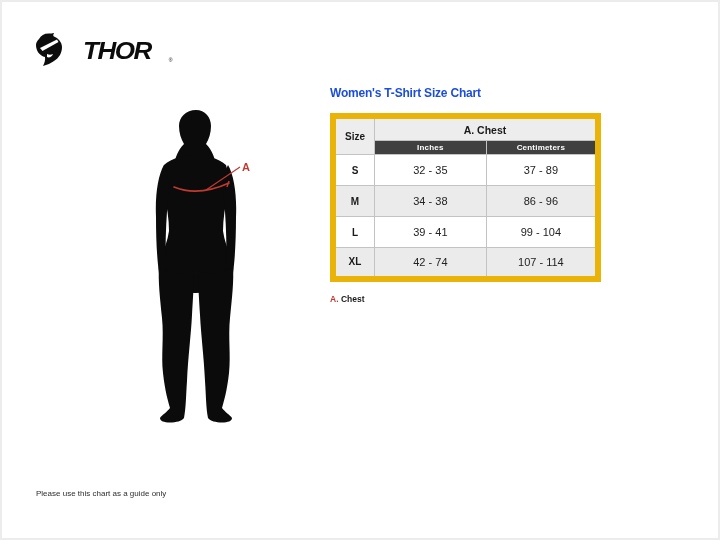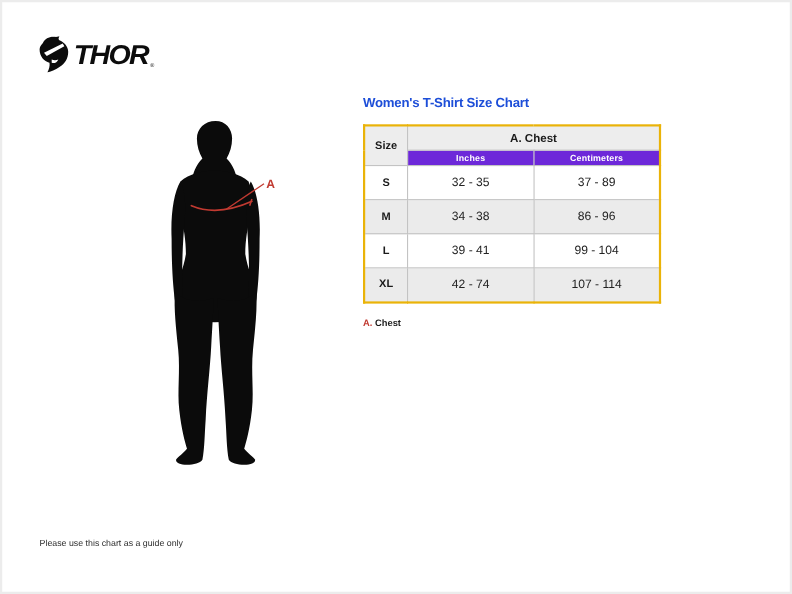--- a/index.html
+++ b/index.html
@@ -4,49 +4,49 @@
 <style>
   html,body{margin:0;padding:0;background:#fff;}
   body{
     width:720px;height:540px;position:relative;overflow:hidden;
     font-family:"Liberation Sans","DejaVu Sans",sans-serif;
     color:#1c1c1c;
     box-shadow:inset 0 0 0 2px #ececec;
   }
 
   
-  .logo{position:absolute;left:35px;top:33px;display:flex;align-items:center;gap:4px;}
+  .logo{position:absolute;left:35px;top:33px;display:flex;align-items:center;gap:20px;}
   .logo-icon{width:28px;height:33px;display:block;}
   .logo-word{
     font-style:italic;font-weight:900;font-size:26px;line-height:26px;
     letter-spacing:-1.5px;color:#0c0c0c;transform:scaleY(.95);
   }
   .logo-reg{font-size:5px;color:#0c0c0c;align-self:flex-end;margin:0 0 3px -2px;font-style:normal;}
 
   
   .figure{position:absolute;left:148px;top:103px;width:110px;height:330px;}
   .figure svg{width:110px;height:330px;display:block;}
   .ann-text{font-family:"Liberation Sans",sans-serif;font-weight:bold;font-size:11px;}
 
   
   .content{position:absolute;left:330px;top:86px;width:272px;}
   .chart-title{
     font-size:12px;font-weight:700;color:#1d4ed8;margin:0 0 13px 0;letter-spacing:-.2px;
   }
   table.size-chart{
     border-collapse:collapse;width:271px;table-layout:fixed;
-    border:2px solid #eab308;
+    border:6px solid #eab308;
   }
   table.size-chart th,table.size-chart td{
     border:1px solid #c3c3c3;text-align:center;vertical-align:middle;padding:0;
   }
   th.h-size{width:38px;background:#ededed;font-size:10px;font-weight:700;color:#1a1a1a;}
   th.h-group{background:#ededed;font-size:10.5px;font-weight:700;height:21px;color:#1a1a1a;}
   th.h-black{
-    background:#6d28d9;color:#ffffff;font-size:8px;font-weight:700;height:13px;
+    background:#404040;color:#ffffff;font-size:8px;font-weight:700;height:13px;
     letter-spacing:.2px;
   }
   td.c-size{font-weight:700;font-size:10px;color:#1a1a1a;}
   td.c-val{font-size:11px;color:#222;}
   tr.data-row{height:31px;background:#ffffff;}
   tr.data-row.alt{background:#ebebeb;}
 
   .measure-title{
     font-size:12px;font-weight:700;color:#141414;margin:30px 0 0 0;letter-spacing:-.2px;
   }

